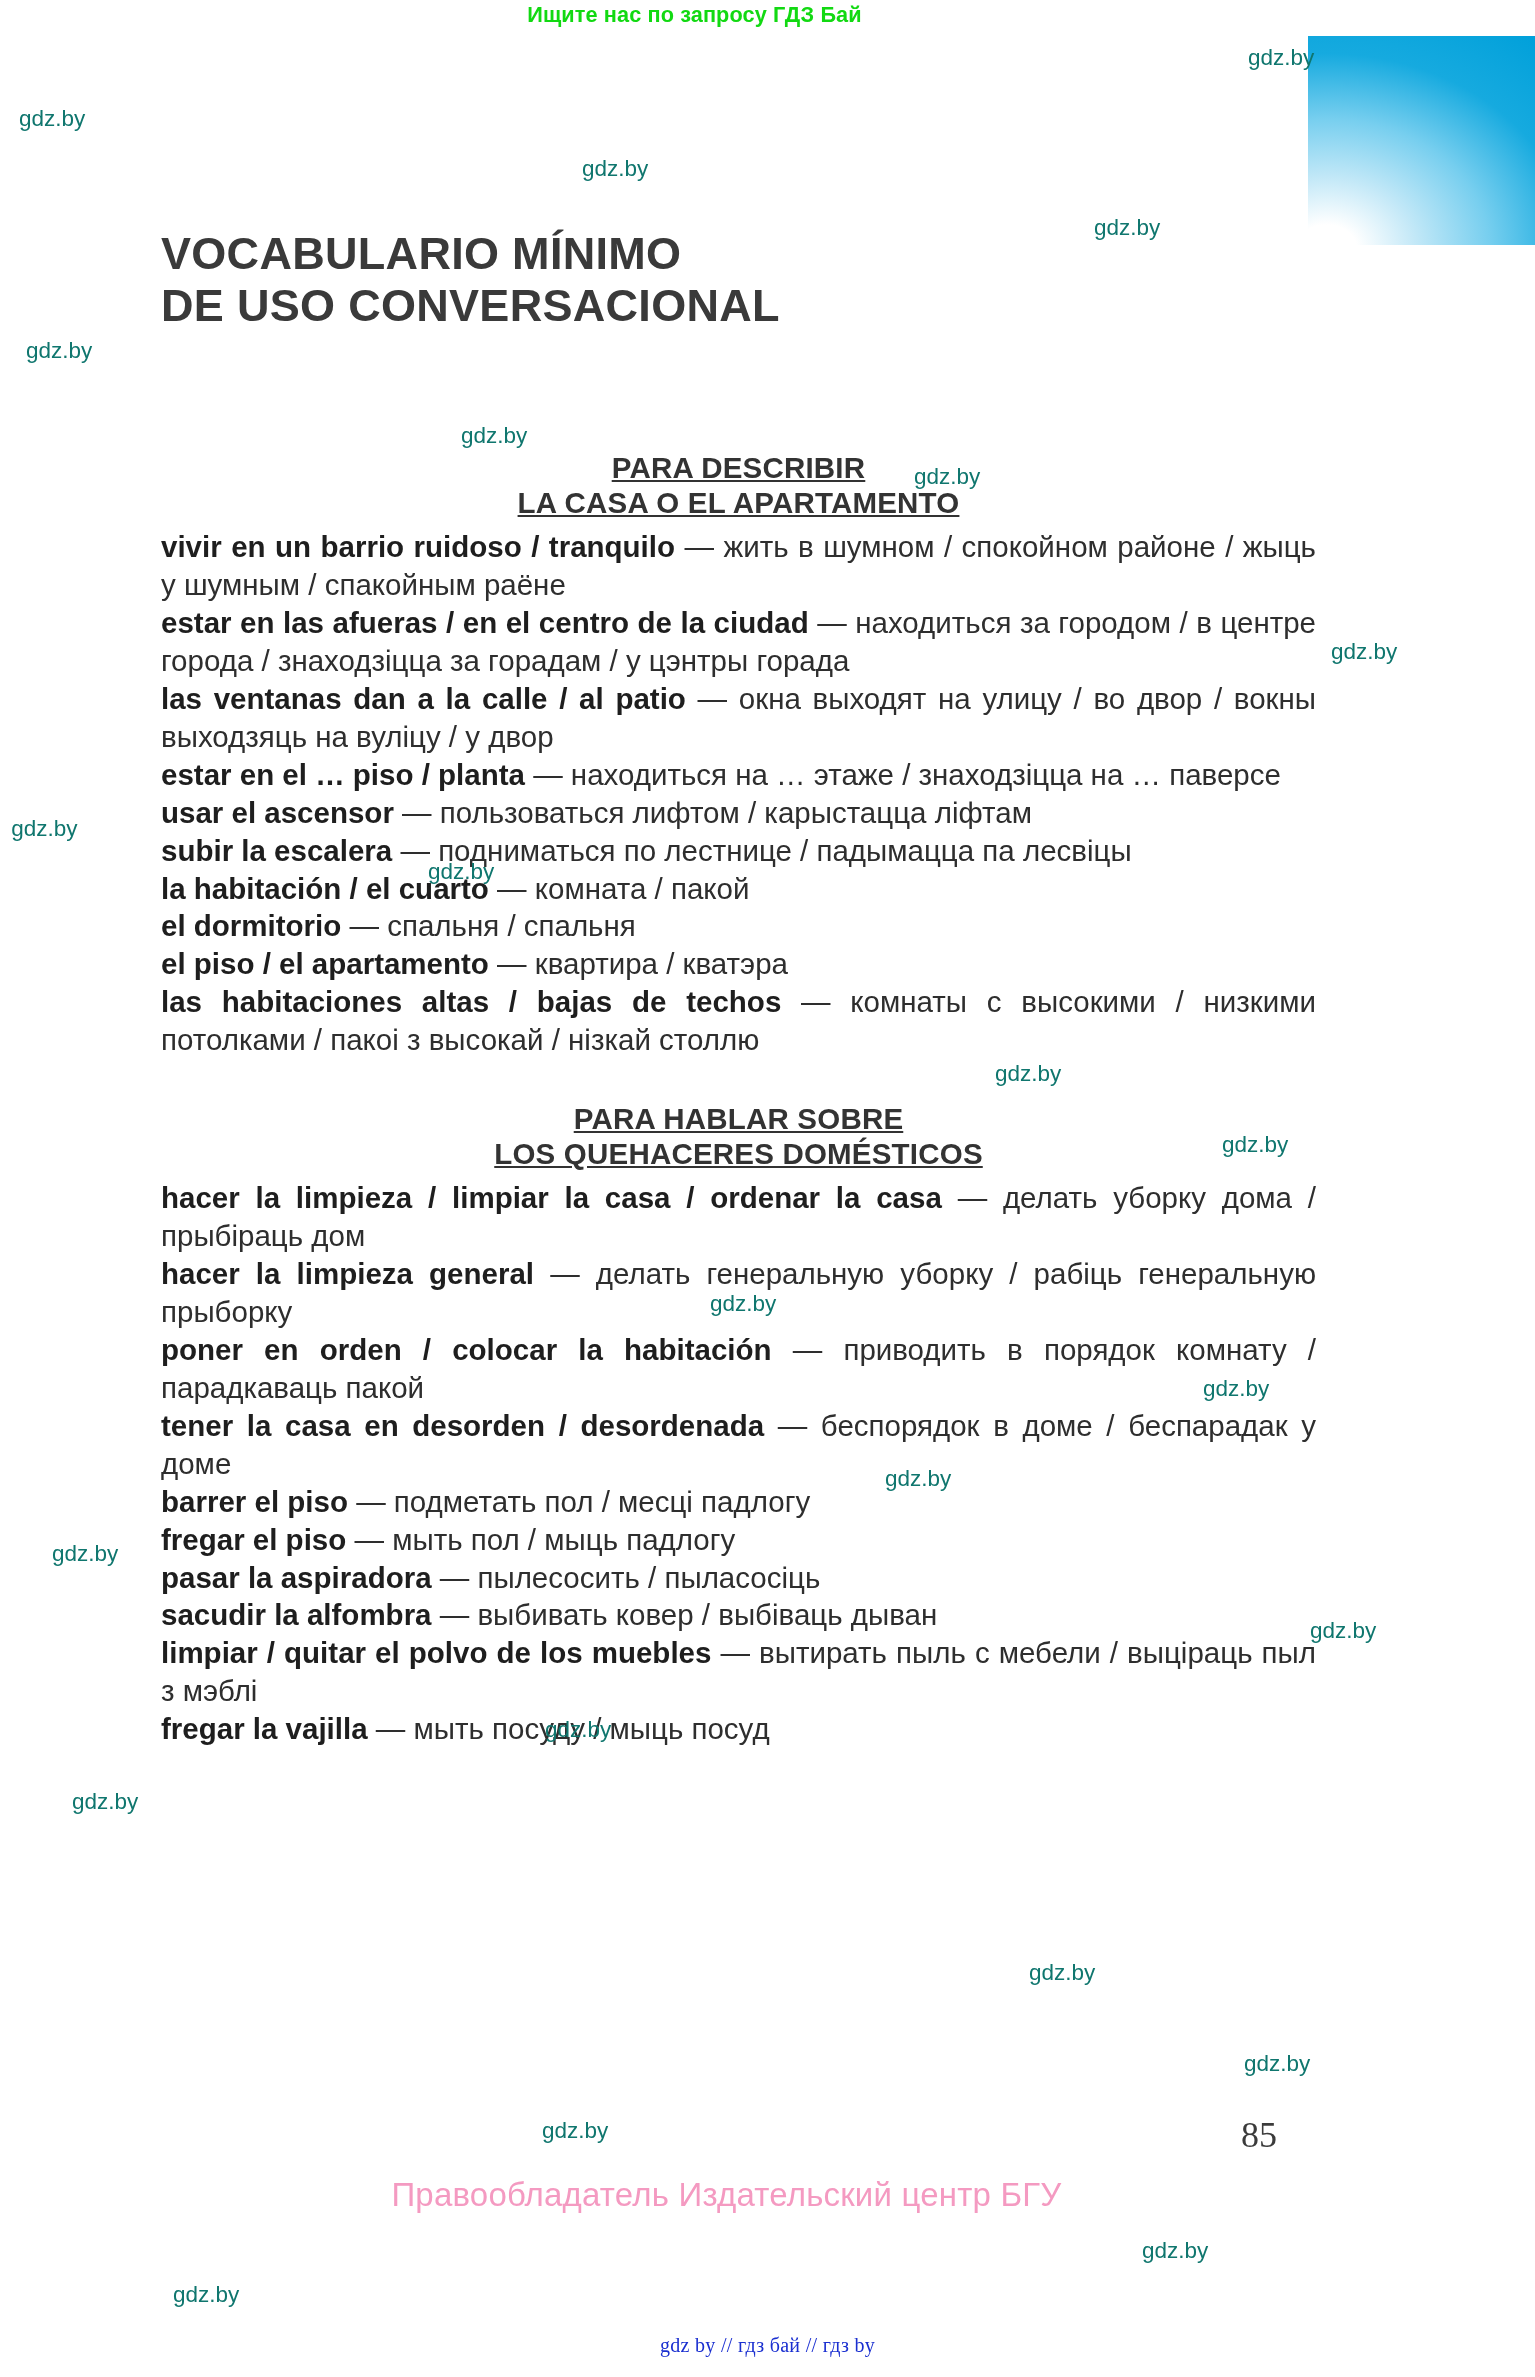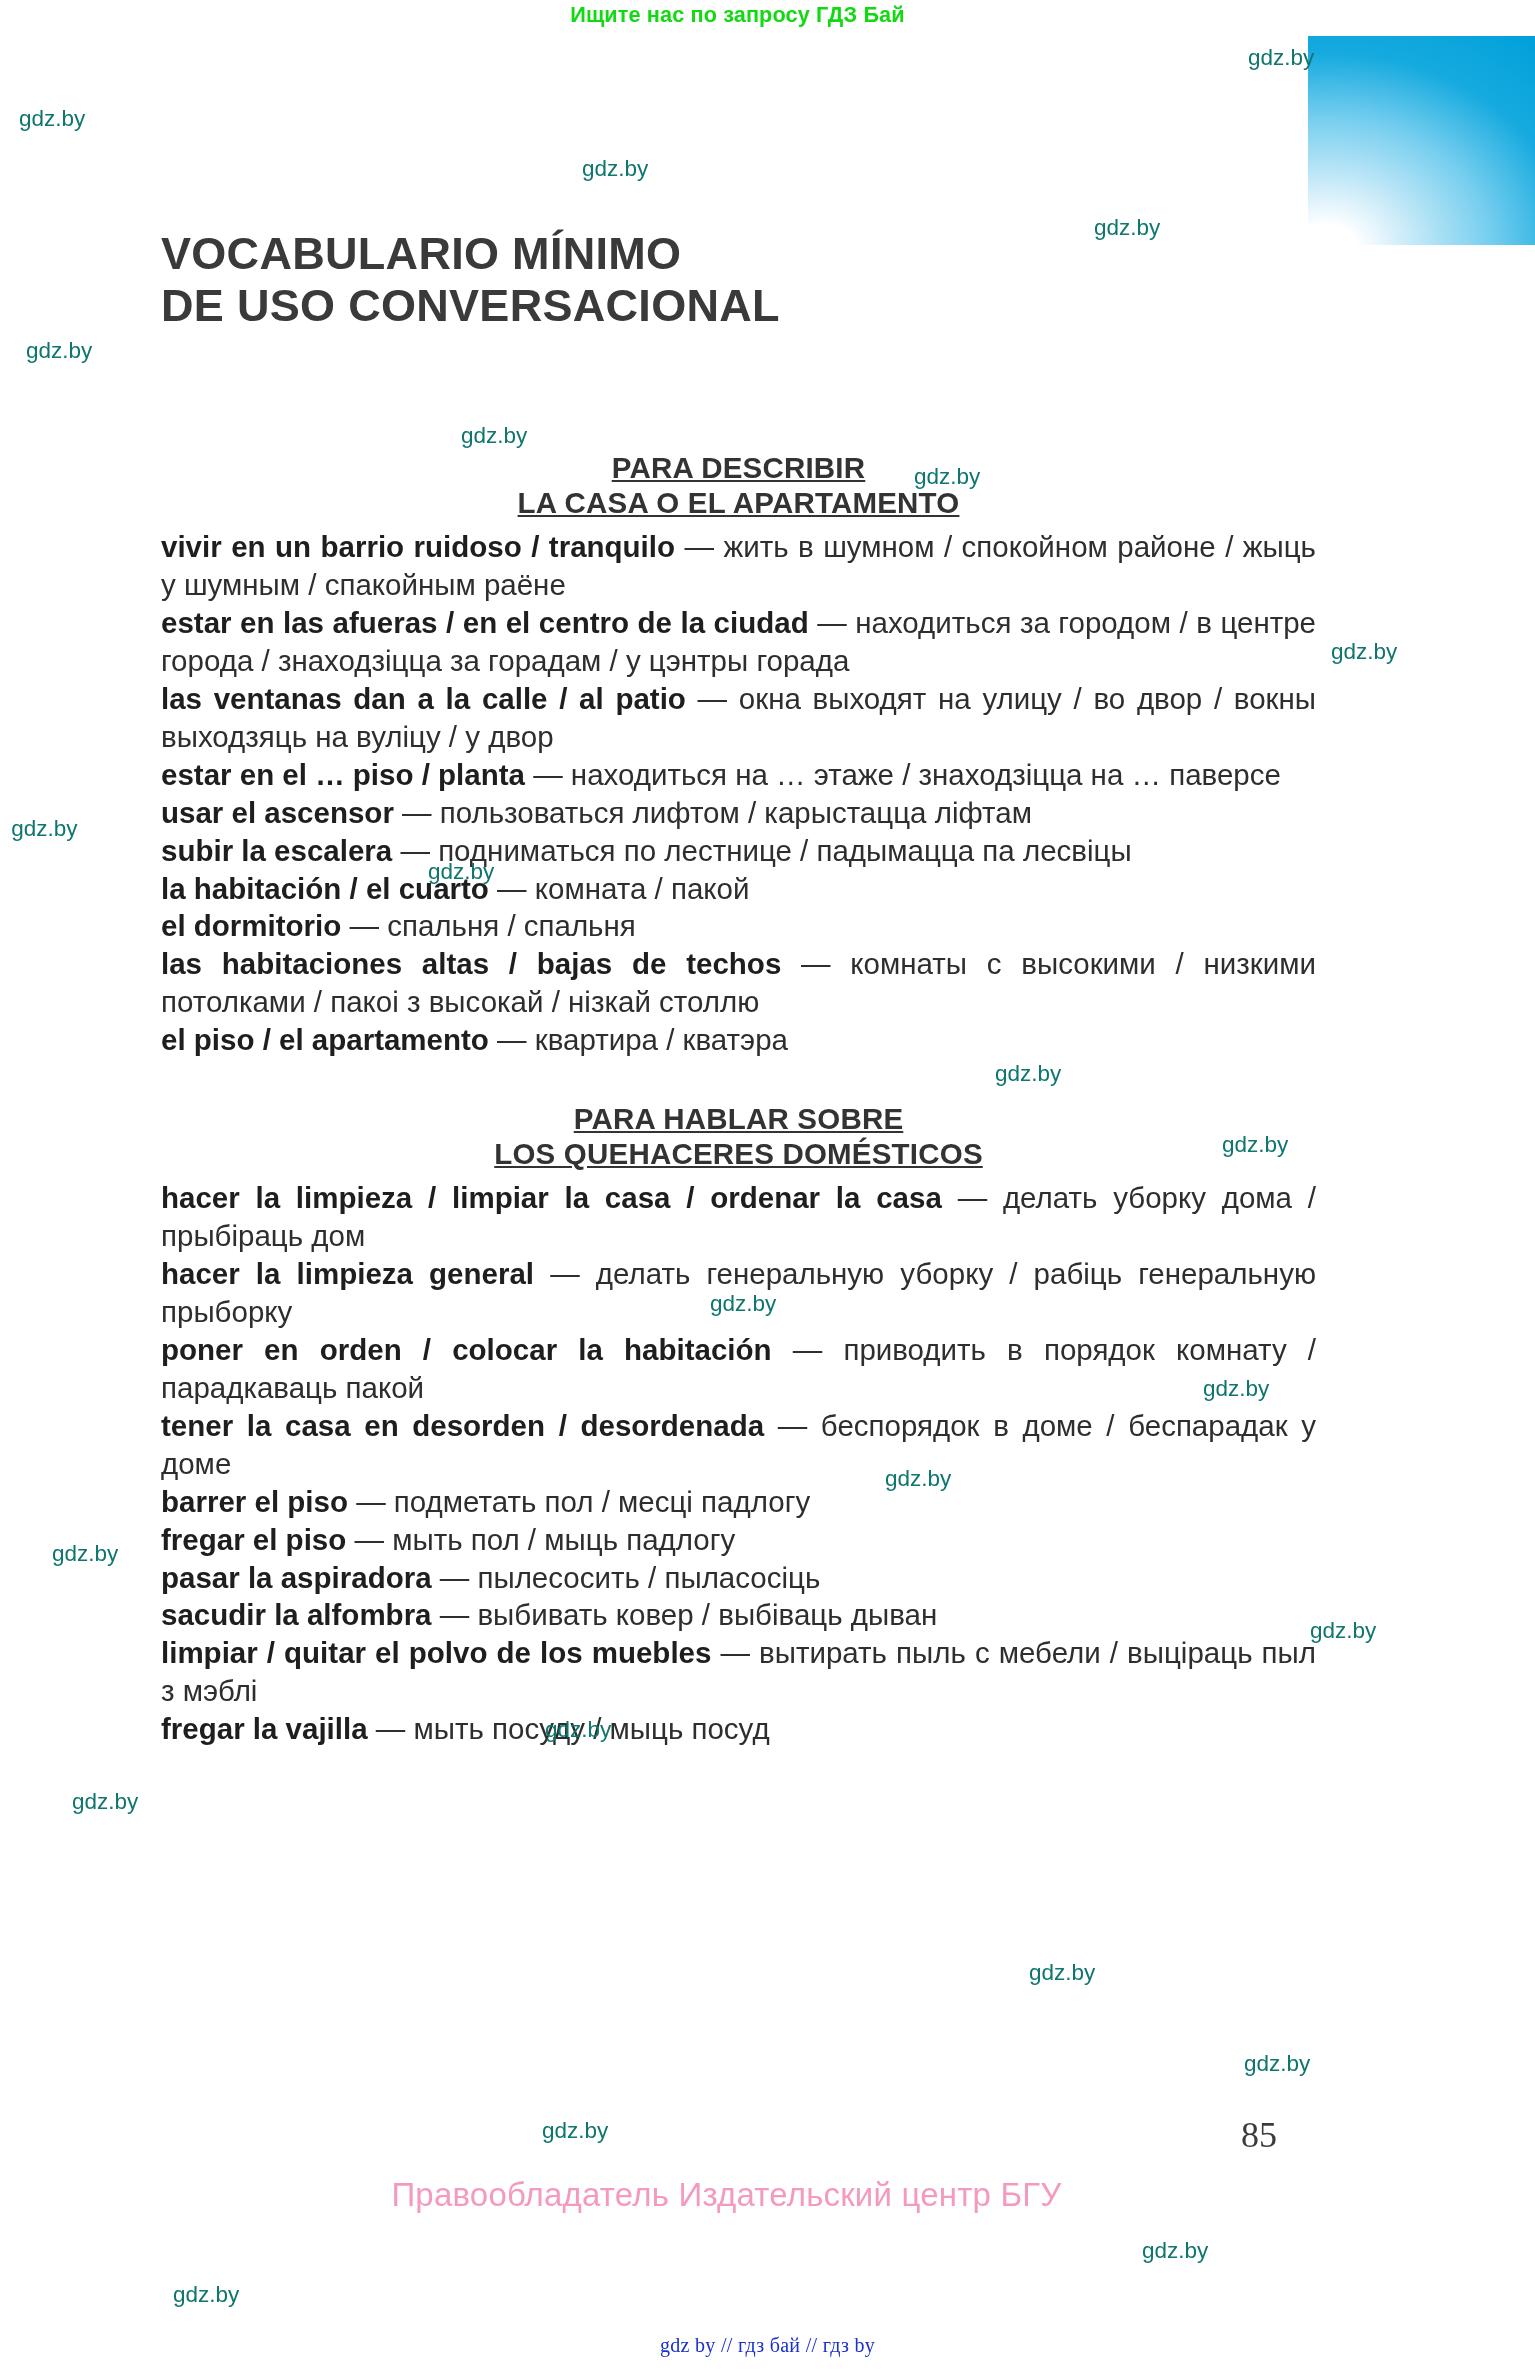--- a/index.html
+++ b/index.html
@@ -23,21 +23,20 @@
     position: absolute;
     top: 1.7px;
     left: 0;
     width: 1389px;
     text-align: center;
     font-size: 21.7px;
     font-weight: bold;
     color: #12d912;
     letter-spacing: 0.1px;
     white-space: nowrap;
-    padding-left: 43px;
   }
 
   
   .corner-block {
     position: absolute;
     top: 36px;
     left: 1308px;
     width: 227px;
     height: 209px;
     background:
@@ -176,22 +175,22 @@
       </div>
       <ul class="entry-list">
         <li class="entry"><span class="term">vivir en un barrio ruidoso / tranquilo</span> <span class="dash">—</span> <span class="gloss">жить в шумном / спокойном районе / жыць у шумным / спакойным раёне</span></li>
         <li class="entry"><span class="term">estar en las afueras / en el centro de la ciudad</span> <span class="dash">—</span> <span class="gloss">находиться за городом / в центре города / знаходзіцца за горадам / у цэнтры горада</span></li>
         <li class="entry"><span class="term">las ventanas dan a la calle / al patio</span> <span class="dash">—</span> <span class="gloss">окна выходят на улицу / во двор / вокны выходзяць на вуліцу / у двор</span></li>
         <li class="entry"><span class="term">estar en el … piso / planta</span> <span class="dash">—</span> <span class="gloss">находиться на … этаже / знаходзіцца на … паверсе</span></li>
         <li class="entry"><span class="term">usar el ascensor</span> <span class="dash">—</span> <span class="gloss">пользоваться лифтом / карыстацца ліфтам</span></li>
         <li class="entry"><span class="term">subir la escalera</span> <span class="dash">—</span> <span class="gloss">подниматься по лестнице / падымацца па лесвіцы</span></li>
         <li class="entry"><span class="term">la habitación / el cuarto</span> <span class="dash">—</span> <span class="gloss">комната / пакой</span></li>
         <li class="entry"><span class="term">el dormitorio</span> <span class="dash">—</span> <span class="gloss">спальня / спальня</span></li>
+        <li class="entry"><span class="term">el piso / el apartamento</span> <span class="dash">—</span> <span class="gloss">квартира / кватэра</span></li>
         <li class="entry"><span class="term">las habitaciones altas / bajas de techos</span> <span class="dash">—</span> <span class="gloss">комнаты с высокими / низкими потолками / пакоі з высокай / нізкай столлю</span></li>
-        <li class="entry"><span class="term">el piso / el apartamento</span> <span class="dash">—</span> <span class="gloss">квартира / кватэра</span></li>
       </ul>
     </div>
 
     <div class="section">
       <div class="section-heading sec2-head">
         <span class="hline">PARA HABLAR SOBRE</span>
         <span class="hline">LOS QUEHACERES DOMÉSTICOS</span>
       </div>
       <ul class="entry-list">
         <li class="entry"><span class="term">hacer la limpieza / limpiar la casa / ordenar la casa</span> <span class="dash">—</span> <span class="gloss">делать уборку дома / прыбіраць дом</span></li>

